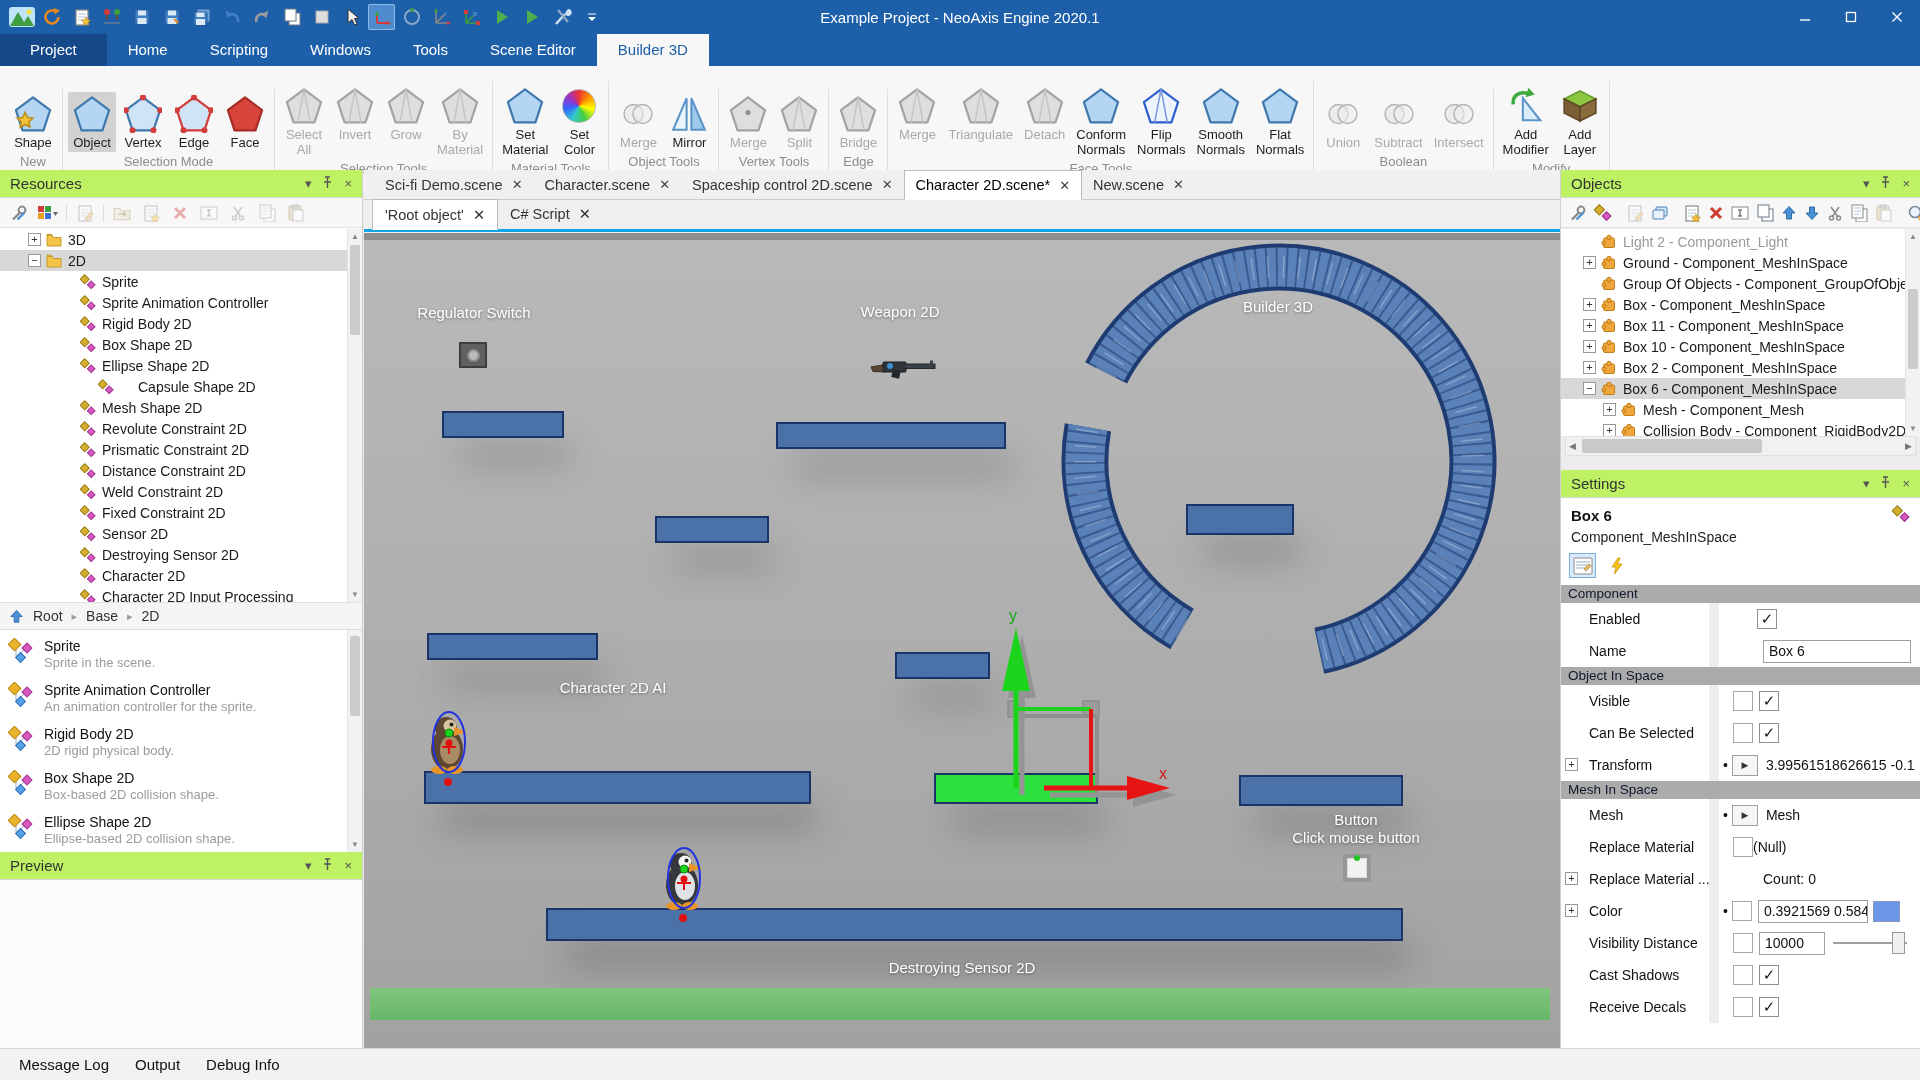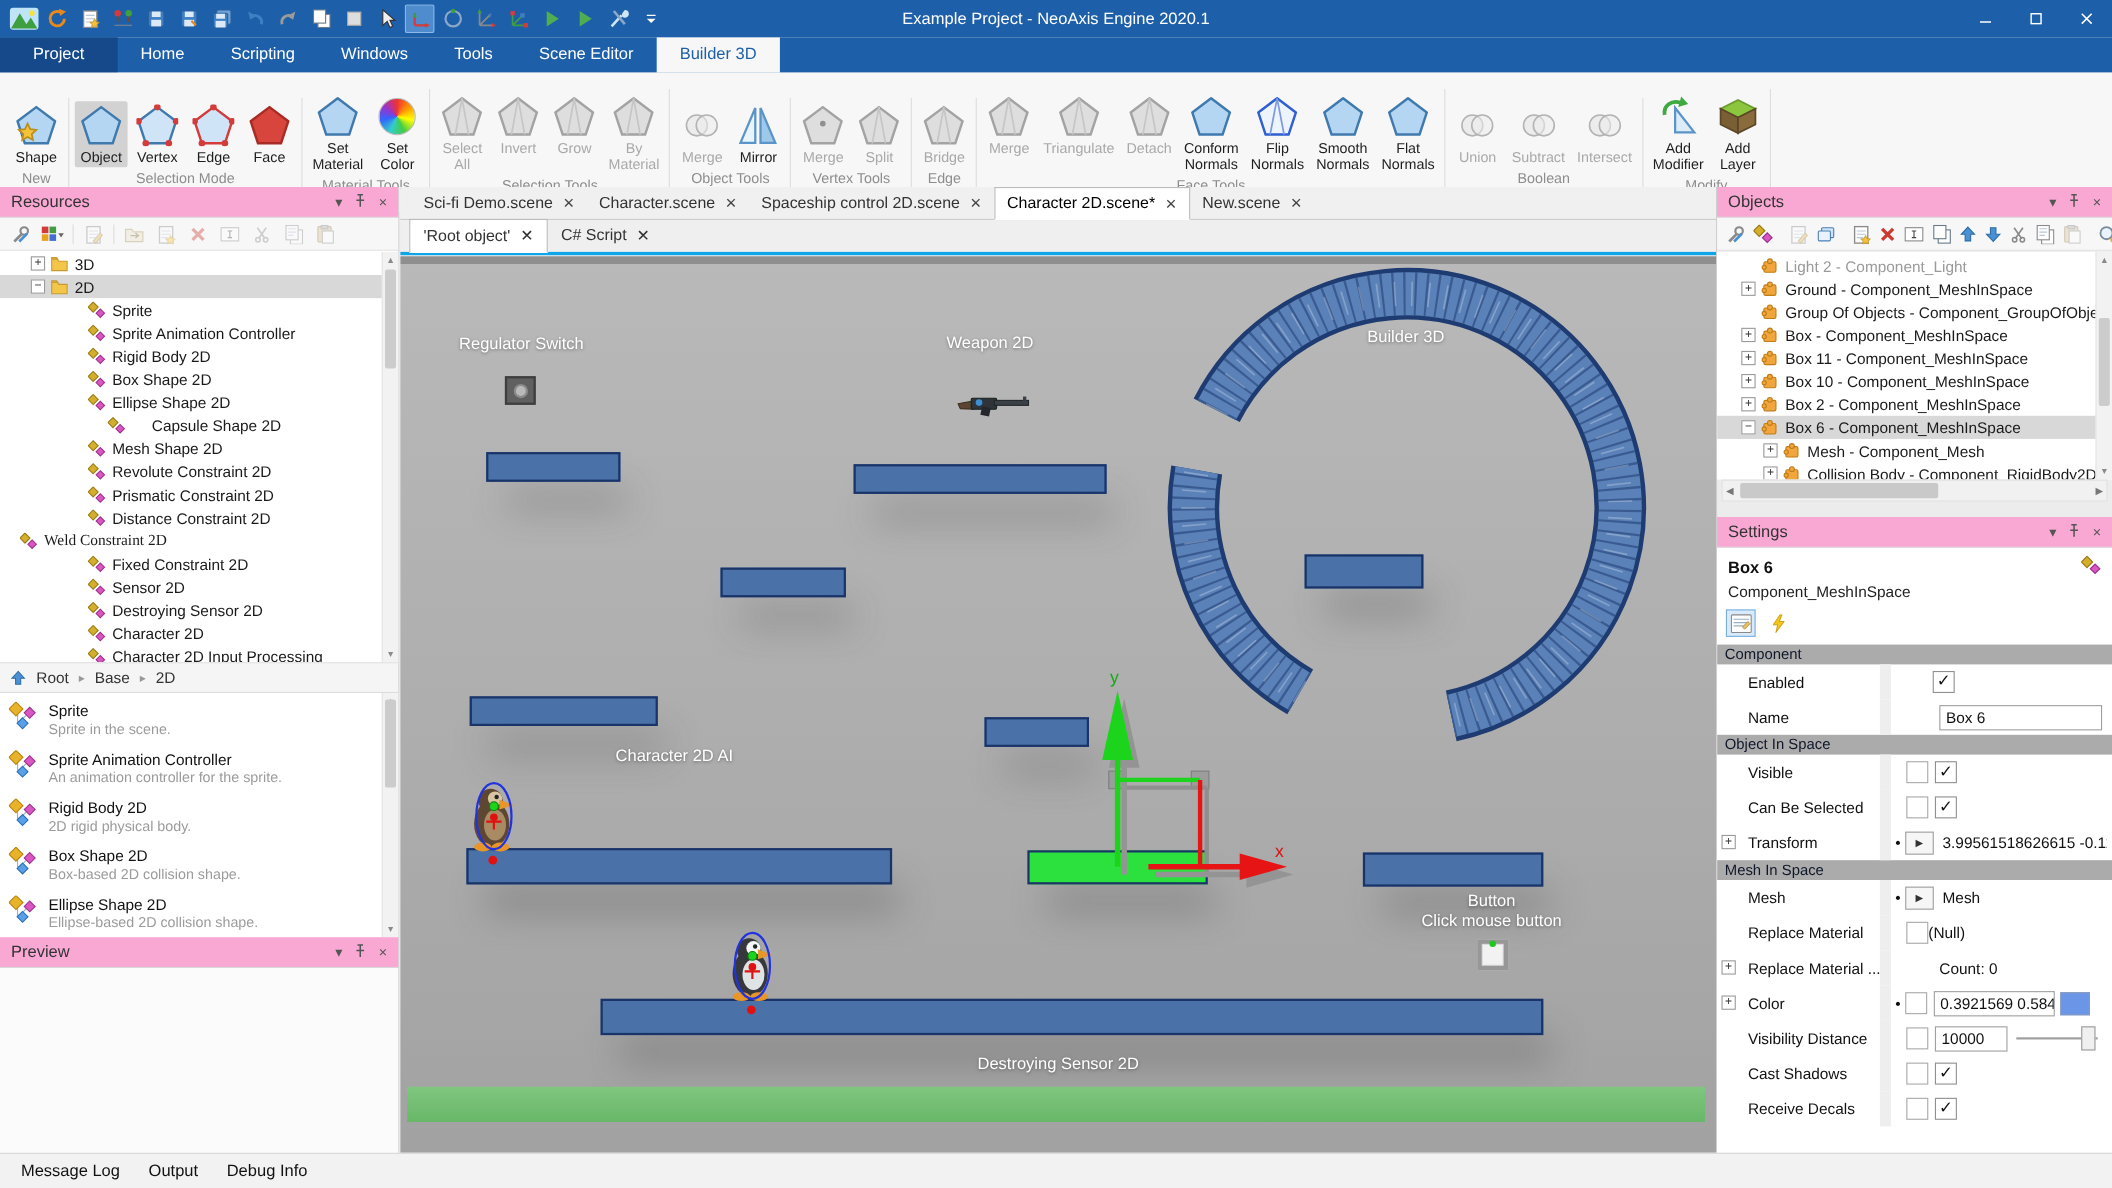--- a/index.html
+++ b/index.html
@@ -30,21 +30,21 @@
   .rbtn{display:flex;flex-direction:column;align-items:center;padding:2px 4px;border-radius:2px;min-width:42px}
   .rbtn.selected{background:#d2d2d2}
   .ric{width:40px;height:40px;display:flex;align-items:center;justify-content:center}
   .ric svg{width:38px;height:38px}
   .rlabel{width:min-content;margin:1px auto 0;text-align:center;font-size:13px;line-height:15px;color:#1e1e1e}
   .rbtn.disabled .rlabel{color:#a9a9a9}
   .rglabel{height:19px;text-align:center;font-size:13px;color:#8d8d8d;line-height:19px;white-space:nowrap;padding:0 4px}
   .colorwheel{width:34px;height:34px;border-radius:50%;background:conic-gradient(#e33,#f90,#ff0,#4c4,#3cc,#36f,#93c,#e33);border:1px solid #bbb}
 
   
-  .phead{height:28px;background:#f9a8d4;border-bottom:1px solid #d8d8d8;display:flex;align-items:center;font-size:15px;color:#333;padding:0 10px}
+  .phead{height:28px;background:#bef264;border-bottom:1px solid #d8d8d8;display:flex;align-items:center;font-size:15px;color:#333;padding:0 10px}
   .ph-title{flex:1}
   .ph-controls{display:flex;gap:11px;align-items:center;color:#555;font-size:13px}
   .phc{cursor:default}
   .ptoolbar{height:30px;background:#f7f7f7;border-bottom:1px solid #e3e3e3;display:flex;align-items:center;gap:7px;padding:0 8px}
   .ptbtn{width:22px;height:22px;display:flex;align-items:center;justify-content:center}
   .ptbtn.disabled{opacity:.38}
   .tsep{width:1px;height:18px;background:#ddd}
 
   
   .leftpanel{position:absolute;top:170px;left:0;width:363px;bottom:32px;background:#fff;border-right:1px solid #cfcfcf}
@@ -405,89 +405,89 @@
                 </svg>
               </span>
             </div>
             <span class="rlabel">Face</span>
           </div>
         </div>
         <div class="rglabel">Selection Mode</div>
       </div>
       <div class="rgroup">
         <div class="rbtns">
-          <div class="rbtn">
-            <div class="ric">
-              <span class="ic">
-                <svg viewBox="0 0 24 24">
-                  <polygon points="12,1.5 22.8,9.6 18.6,22.3 5.4,22.3 1.2,9.6" fill="#b5d6f2" stroke="#4079ad" stroke-width="1.4" stroke-linejoin="round"></polygon>
-                </svg>
-              </span>
-            </div>
-            <span class="rlabel">Set Material</span>
-          </div>
-          <div class="rbtn">
-            <div class="ric">
-              <span class="ic">
-                <span class="colorwheel"></span>
-              </span>
-            </div>
-            <span class="rlabel">Set Color</span>
-          </div>
-        </div>
-        <div class="rglabel">Material Tools</div>
+          <div class="rbtn disabled">
+            <div class="ric">
+              <span class="ic">
+                <svg viewBox="0 0 24 24">
+                  <polygon points="12,1.5 22.8,9.6 18.6,22.3 5.4,22.3 1.2,9.6" fill="#dedede" stroke="#a3a3a3" stroke-width="1.4" stroke-linejoin="round"></polygon>
+                  <path d="M12 1.5 L8.2 22.3 M12 1.5 L15.8 22.3" stroke="#c6c6c6" fill="none"></path>
+                </svg>
+              </span>
+            </div>
+            <span class="rlabel">Select All</span>
+          </div>
+          <div class="rbtn disabled">
+            <div class="ric">
+              <span class="ic">
+                <svg viewBox="0 0 24 24">
+                  <polygon points="12,1.5 22.8,9.6 18.6,22.3 5.4,22.3 1.2,9.6" fill="#dedede" stroke="#a3a3a3" stroke-width="1.4" stroke-linejoin="round"></polygon>
+                  <path d="M12 1.5 L8.2 22.3 M12 1.5 L15.8 22.3" stroke="#c6c6c6" fill="none"></path>
+                </svg>
+              </span>
+            </div>
+            <span class="rlabel">Invert</span>
+          </div>
+          <div class="rbtn disabled">
+            <div class="ric">
+              <span class="ic">
+                <svg viewBox="0 0 24 24">
+                  <polygon points="12,1.5 22.8,9.6 18.6,22.3 5.4,22.3 1.2,9.6" fill="#dedede" stroke="#a3a3a3" stroke-width="1.4" stroke-linejoin="round"></polygon>
+                  <path d="M12 1.5 L8.2 22.3 M12 1.5 L15.8 22.3" stroke="#c6c6c6" fill="none"></path>
+                </svg>
+              </span>
+            </div>
+            <span class="rlabel">Grow</span>
+          </div>
+          <div class="rbtn disabled">
+            <div class="ric">
+              <span class="ic">
+                <svg viewBox="0 0 24 24">
+                  <polygon points="12,1.5 22.8,9.6 18.6,22.3 5.4,22.3 1.2,9.6" fill="#dedede" stroke="#a3a3a3" stroke-width="1.4" stroke-linejoin="round"></polygon>
+                  <path d="M12 1.5 L8.2 22.3 M12 1.5 L15.8 22.3" stroke="#c6c6c6" fill="none"></path>
+                </svg>
+              </span>
+            </div>
+            <span class="rlabel">By Material</span>
+          </div>
+        </div>
+        <div class="rglabel">Selection Tools</div>
       </div>
       <div class="rgroup">
         <div class="rbtns">
-          <div class="rbtn disabled">
-            <div class="ric">
-              <span class="ic">
-                <svg viewBox="0 0 24 24">
-                  <polygon points="12,1.5 22.8,9.6 18.6,22.3 5.4,22.3 1.2,9.6" fill="#dedede" stroke="#a3a3a3" stroke-width="1.4" stroke-linejoin="round"></polygon>
-                  <path d="M12 1.5 L8.2 22.3 M12 1.5 L15.8 22.3" stroke="#c6c6c6" fill="none"></path>
-                </svg>
-              </span>
-            </div>
-            <span class="rlabel">Select All</span>
-          </div>
-          <div class="rbtn disabled">
-            <div class="ric">
-              <span class="ic">
-                <svg viewBox="0 0 24 24">
-                  <polygon points="12,1.5 22.8,9.6 18.6,22.3 5.4,22.3 1.2,9.6" fill="#dedede" stroke="#a3a3a3" stroke-width="1.4" stroke-linejoin="round"></polygon>
-                  <path d="M12 1.5 L8.2 22.3 M12 1.5 L15.8 22.3" stroke="#c6c6c6" fill="none"></path>
-                </svg>
-              </span>
-            </div>
-            <span class="rlabel">Invert</span>
-          </div>
-          <div class="rbtn disabled">
-            <div class="ric">
-              <span class="ic">
-                <svg viewBox="0 0 24 24">
-                  <polygon points="12,1.5 22.8,9.6 18.6,22.3 5.4,22.3 1.2,9.6" fill="#dedede" stroke="#a3a3a3" stroke-width="1.4" stroke-linejoin="round"></polygon>
-                  <path d="M12 1.5 L8.2 22.3 M12 1.5 L15.8 22.3" stroke="#c6c6c6" fill="none"></path>
-                </svg>
-              </span>
-            </div>
-            <span class="rlabel">Grow</span>
-          </div>
-          <div class="rbtn disabled">
-            <div class="ric">
-              <span class="ic">
-                <svg viewBox="0 0 24 24">
-                  <polygon points="12,1.5 22.8,9.6 18.6,22.3 5.4,22.3 1.2,9.6" fill="#dedede" stroke="#a3a3a3" stroke-width="1.4" stroke-linejoin="round"></polygon>
-                  <path d="M12 1.5 L8.2 22.3 M12 1.5 L15.8 22.3" stroke="#c6c6c6" fill="none"></path>
-                </svg>
-              </span>
-            </div>
-            <span class="rlabel">By Material</span>
-          </div>
-        </div>
-        <div class="rglabel">Selection Tools</div>
+          <div class="rbtn">
+            <div class="ric">
+              <span class="ic">
+                <svg viewBox="0 0 24 24">
+                  <polygon points="12,1.5 22.8,9.6 18.6,22.3 5.4,22.3 1.2,9.6" fill="#b5d6f2" stroke="#4079ad" stroke-width="1.4" stroke-linejoin="round"></polygon>
+                </svg>
+              </span>
+            </div>
+            <span class="rlabel">Set Material</span>
+          </div>
+          <div class="rbtn">
+            <div class="ric">
+              <span class="ic">
+                <span class="colorwheel"></span>
+              </span>
+            </div>
+            <span class="rlabel">Set Color</span>
+          </div>
+        </div>
+        <div class="rglabel">Material Tools</div>
       </div>
       <div class="rgroup">
         <div class="rbtns">
           <div class="rbtn disabled">
             <div class="ric">
               <span class="ic">
                 <svg viewBox="0 0 34 24">
                   <circle cx="13" cy="12" r="8.5" fill="#ececec" stroke="#b3b3b3" stroke-width="1.3"></circle>
                   <circle cx="21" cy="12" r="8.5" fill="#ececec" fill-opacity=".55" stroke="#b3b3b3" stroke-width="1.3"></circle>
                 </svg>
@@ -917,21 +917,21 @@
         <div class="trow" style="padding-left: 62px;">
           <span class="exp" style="visibility: hidden;"></span>
           <span class="ic tico">
             <svg width="16" height="16" viewBox="0 0 16 16">
               <rect x="1.5" y="2" width="6.4" height="6.4" transform="rotate(45 4.7 5.2)" fill="#d4af2e" stroke="#9c7d14"></rect>
               <rect x="8.5" y="8" width="5.4" height="5.4" transform="rotate(45 11.2 10.7)" fill="#d857c0" stroke="#a03090"></rect>
             </svg>
           </span>
           <span>Distance Constraint 2D</span>
         </div>
-        <div class="trow" style=" font-family: Liberation Serif, serif;">
+        <div class="trow" style="padding-left: 62px;">
           <span class="exp" style="visibility: hidden;"></span>
           <span class="ic tico">
             <svg width="16" height="16" viewBox="0 0 16 16">
               <rect x="1.5" y="2" width="6.4" height="6.4" transform="rotate(45 4.7 5.2)" fill="#d4af2e" stroke="#9c7d14"></rect>
               <rect x="8.5" y="8" width="5.4" height="5.4" transform="rotate(45 11.2 10.7)" fill="#d857c0" stroke="#a03090"></rect>
             </svg>
           </span>
           <span>Weld Constraint 2D</span>
         </div>
         <div class="trow" style="padding-left: 62px;">

